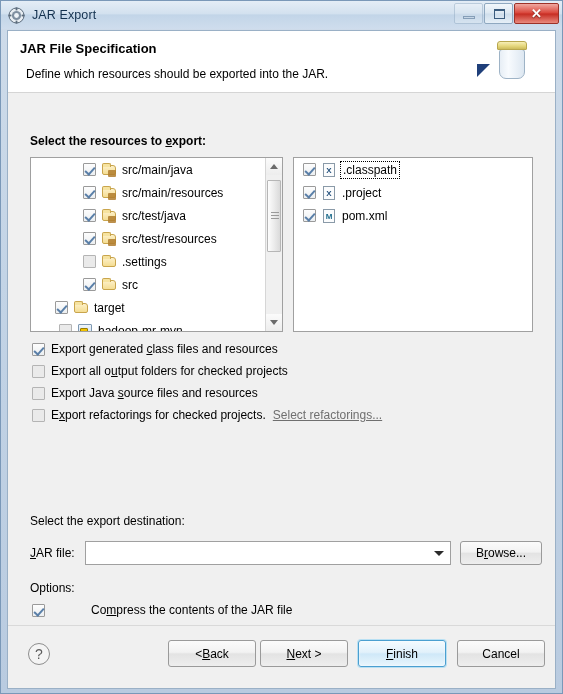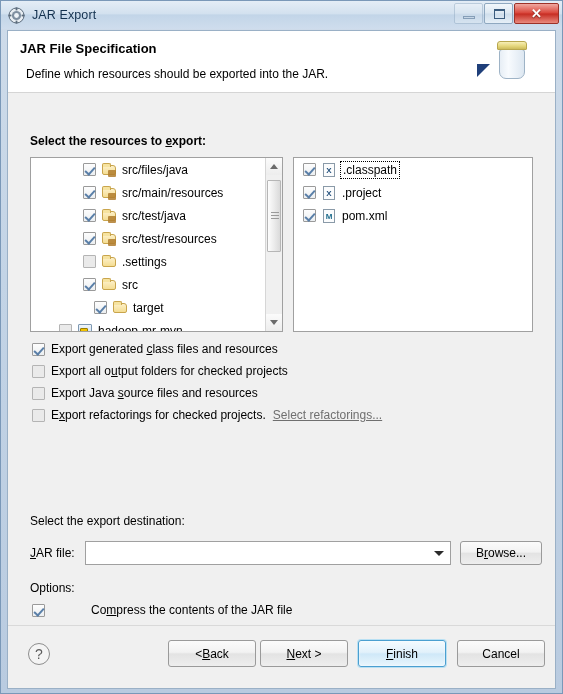--- a/index.html
+++ b/index.html
@@ -438,21 +438,21 @@
 
       <div class="lbl" style="left:22px; top:40px;font-weight:bold;"><span>Select the resources to </span><span class="u">e</span><span>xport:</span></div>
 
       <div class="pane tree-pane">
         <div id="tree-rows">
             <div class="row" style="padding-left: 52px;">
               <span class="cb checked"></span>
               <span class="ic">
                 <span class="folder pkg"></span>
               </span>
-              <span class="row-label">src/files/java</span>
+              <span class="row-label">src/main/java</span>
             </div>
             <div class="row" style="padding-left: 52px;">
               <span class="cb checked"></span>
               <span class="ic">
                 <span class="folder pkg"></span>
               </span>
               <span class="row-label">src/main/resources</span>
             </div>
             <div class="row" style="padding-left: 52px;">
               <span class="cb checked"></span>
@@ -475,21 +475,21 @@
               </span>
               <span class="row-label">.settings</span>
             </div>
             <div class="row" style="padding-left: 52px;">
               <span class="cb checked"></span>
               <span class="ic">
                 <span class="folder"></span>
               </span>
               <span class="row-label">src</span>
             </div>
-            <div class="row" style="padding-left: 63px; align-items: center;">
+            <div class="row" style="padding-left: 24px; align-items: center;">
               <span class="cb checked"></span>
               <span class="ic">
                 <span class="folder"></span>
               </span>
               <span class="row-label">target</span>
             </div>
             <div class="row" style="padding-left: 28px;">
               <span class="cb grey"></span>
               <span class="ic">
                 <span class="projicon"></span>

